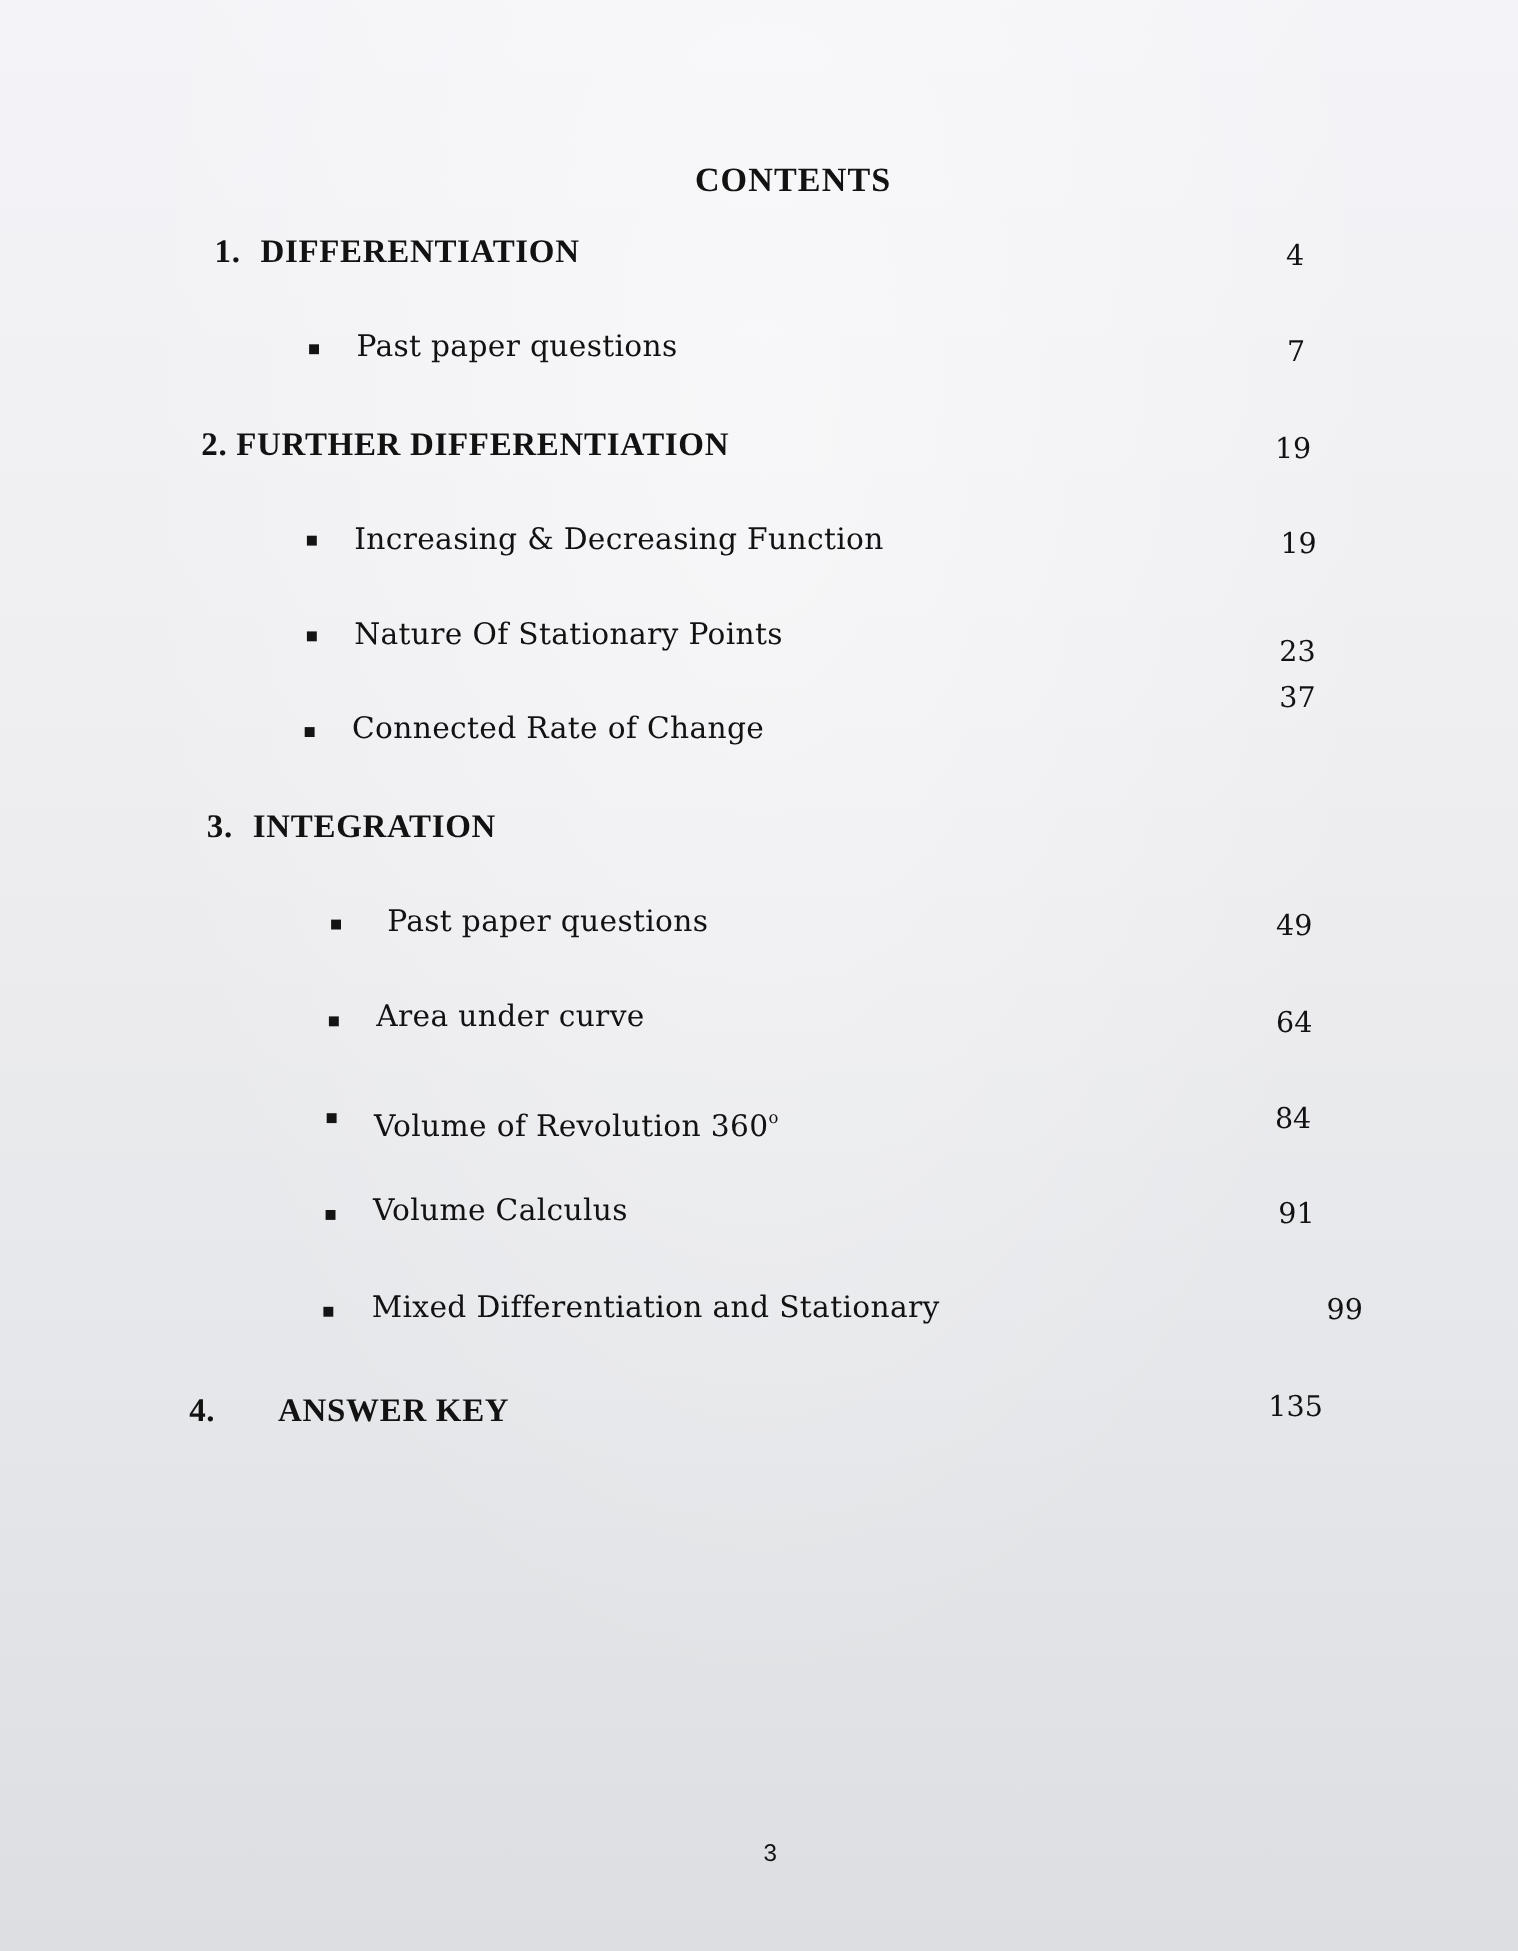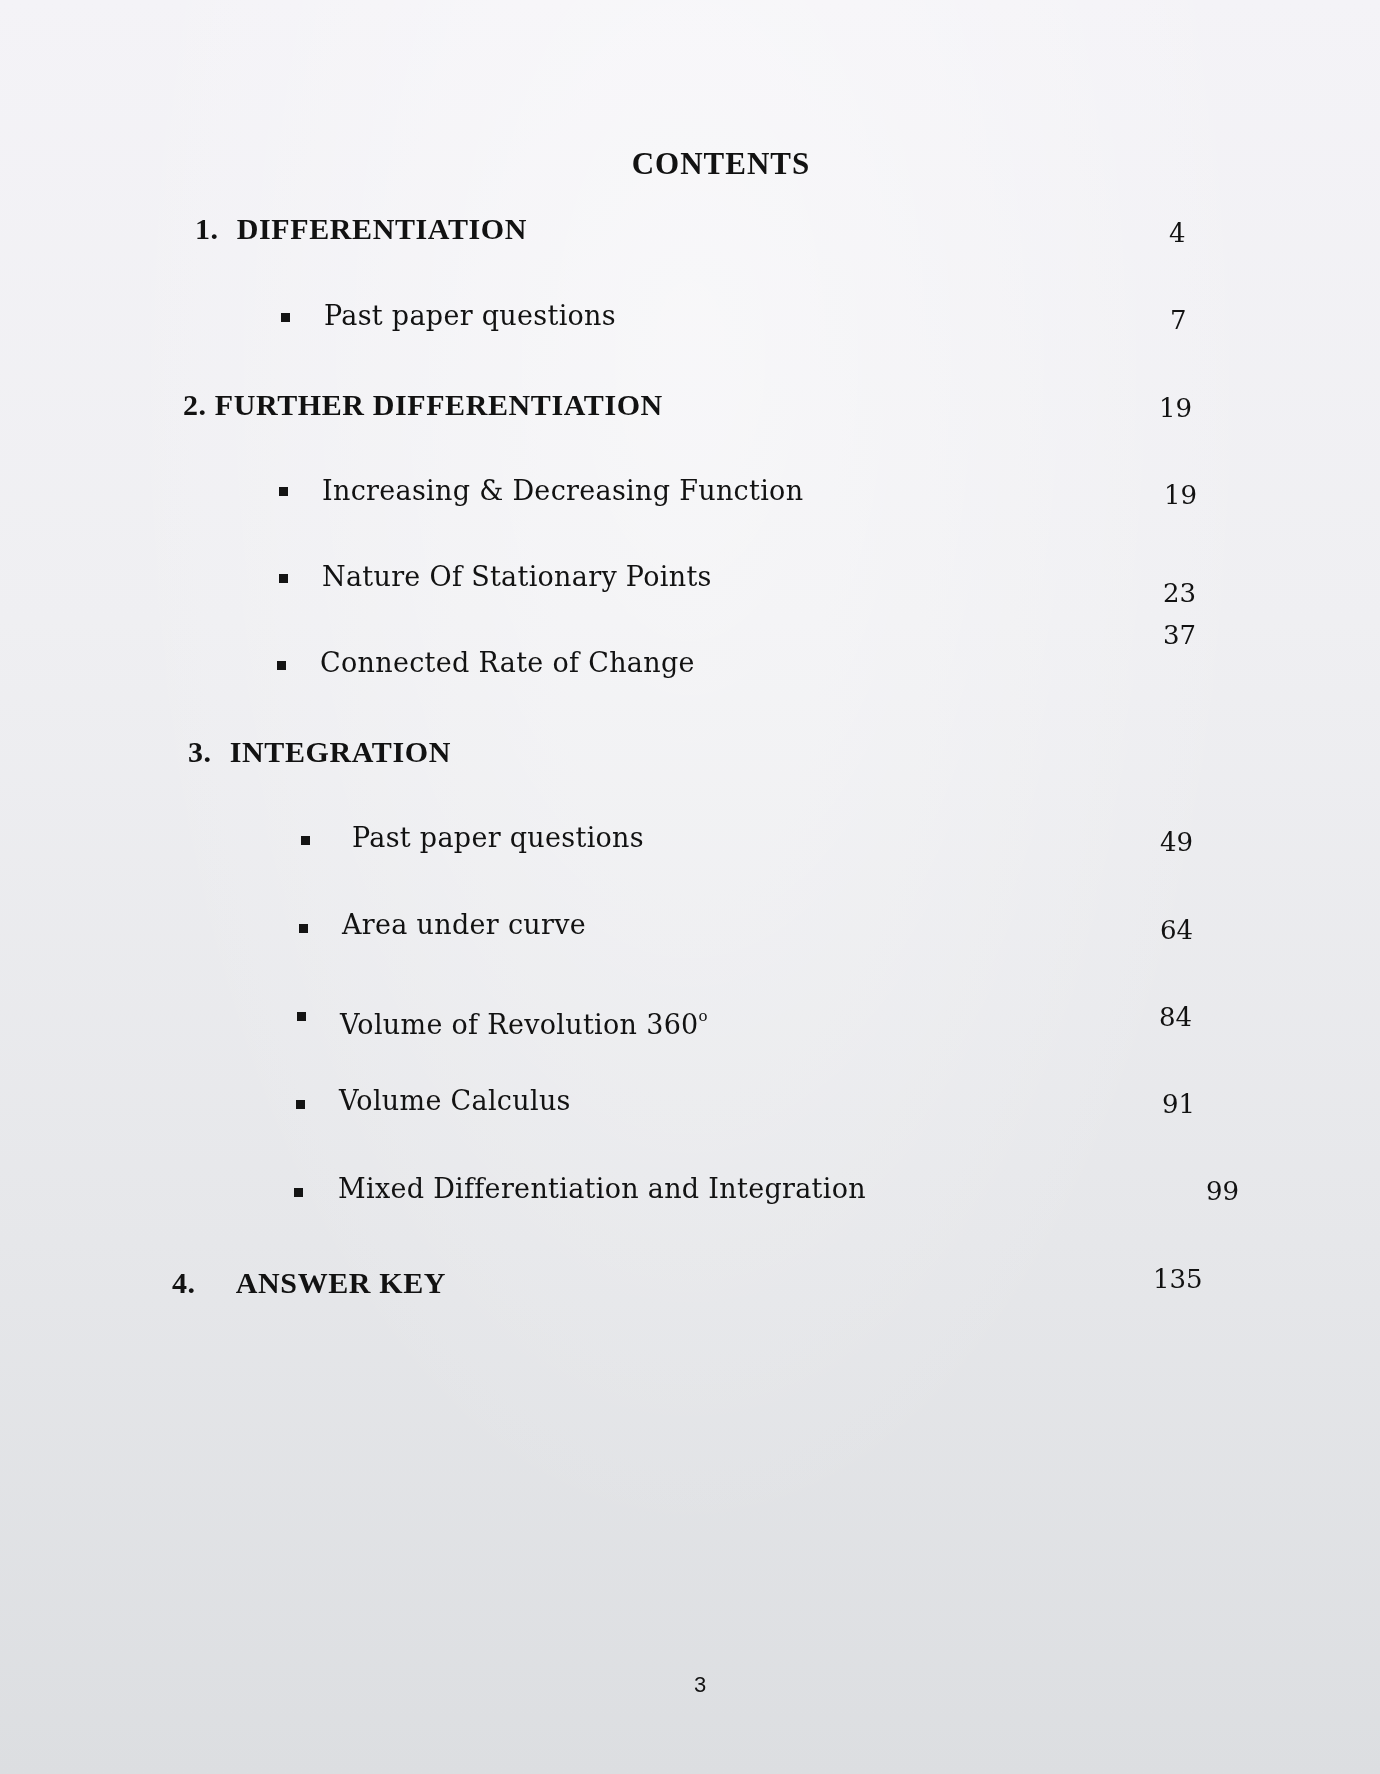--- a/index.html
+++ b/index.html
@@ -150,26 +150,26 @@
   </div>
 
   <div>
     <div class="bullet" style="left:296px; top:1100px;"></div>
     <div class="sub" style="left:339px; top:1085px;">Volume Calculus</div>
     <div class="pg" style="left:1162px; top:1089px;">91</div>
   </div>
 
   <div>
     <div class="bullet" style="left:294px; top:1188px;"></div>
-    <div class="sub" style="left:338px; top:1173px;">Mixed Differentiation and Integration</div>
+    <div class="sub" style="left:338px; top:1173px;">Mixed Differentiation and Stationary</div>
     <div class="pg" style="left:1206px; top:1176px;">99</div>
   </div>
 </div>
 
 <div>
   <div class="heading" style="left:172px; top:1266px;">
     <span class="num">4.</span>
-    <span class="label" style="margin-left:32px;">ANSWER KEY</span>
+    <span class="label" style="margin-left:49px;">ANSWER KEY</span>
   </div>
   <div class="pg" style="left:1153px; top:1264px;text-align:center;">135</div>
 </div>
 
 <div class="footer">3</div>
 
 </body></html>

